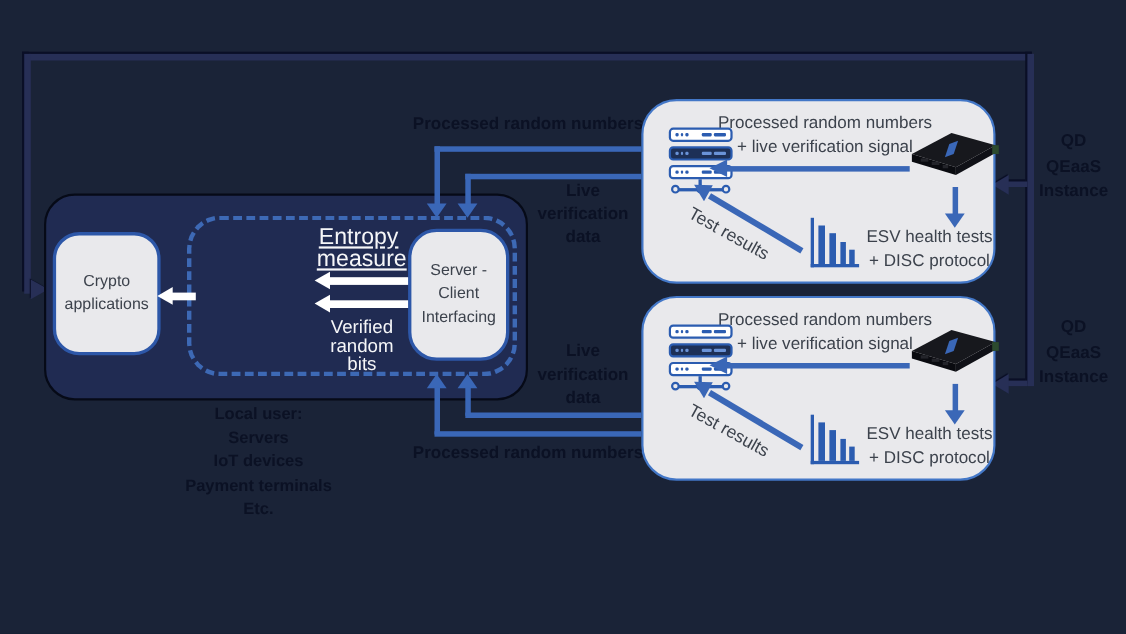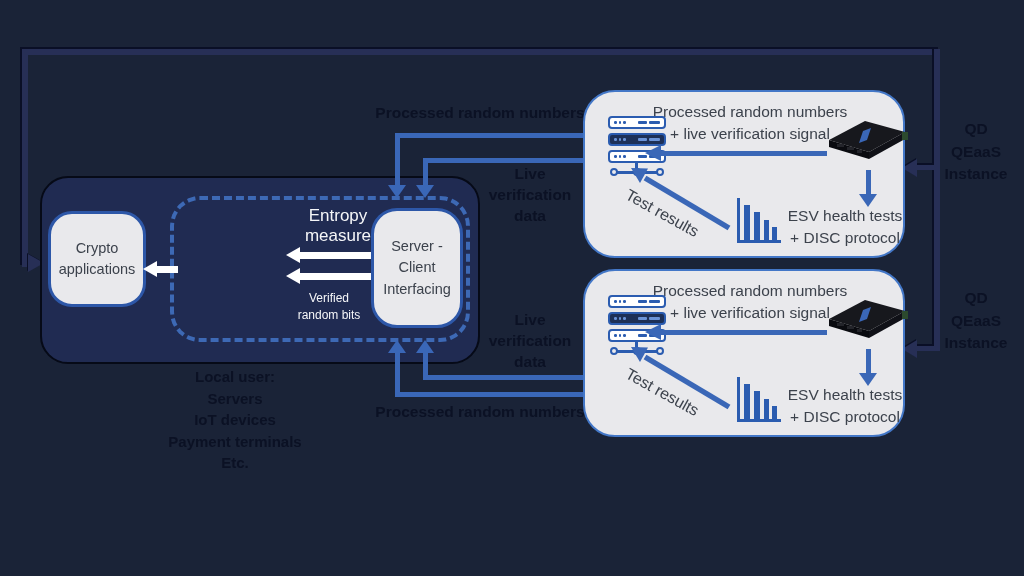--- a/index.html
+++ b/index.html
@@ -64,42 +64,42 @@
   <div class="dah-right" style="left:28px;top:254px;"></div>
   <div class="dark-seg" style="left:934px;top:49px;width:6px;height:302px;"></div>
   <div class="dark-seg" style="left:916px;top:165px;width:18px;height:5px;"></div>
   <div class="dah-left" style="left:902px;top:159px;"></div>
   <div class="dark-seg" style="left:916px;top:346px;width:18px;height:5px;"></div>
   <div class="dah-left" style="left:902px;top:340px;"></div>
 
   <div class="api-box"></div>
   <div class="dashed"></div>
 
-  <div class="wbox" style="left:48px;top:211px;width:98px;height:96px;border-radius:24px;font-size:14.5px;line-height:21px;justify-content:flex-end;">
+  <div class="wbox" style="left:48px;top:211px;width:98px;height:112px;border-radius:24px;font-size:14.5px;line-height:21px;justify-content:flex-end;">
     <span>Crypto applications</span>
   </div>
   <div class="wbox" style="left:371px;top:208px;width:92px;height:120px;border-radius:26px;font-size:14.5px;line-height:21.5px;">
     <span>Server - Client Interfacing</span>
   </div>
 
   <div class="warrow" style="left:143px;top:261px;width:35px;">
     <div class="shaft"></div>
       <div class="head"></div>
   </div>
   <div class="warrow" style="left:286px;top:247px;width:85px;">
     <div class="shaft"></div>
       <div class="head"></div>
   </div>
   <div class="warrow" style="left:286px;top:268px;width:85px;">
     <div class="shaft"></div>
       <div class="head"></div>
   </div>
 
-  <div class="t-white" style="left:300px;top:206px;width:76px;font-size:17px;line-height:20px;">Entropy measure</div>
-  <div class="t-white" style="left:296px;top:290px;width:66px;font-size:12px;line-height:16.5px;">Verified random bits</div>
+  <div class="t-white" style="left:288px;top:206px;width:76px;font-size:21px;line-height:20px;text-decoration:underline;">Entropy measure</div>
+  <div class="t-white" style="left:296px;top:290px;width:66px;font-size:17px;line-height:16.5px;">Verified random bits</div>
 
   <div class="t-dark" style="left:135px;top:366px;width:200px;font-size:15px;">
     <div class="lbl-line">Local user:</div>
     <div class="lbl-line">Servers</div>
     <div class="lbl-line">IoT devices</div>
     <div class="lbl-line">Payment terminals</div>
     <div class="lbl-line">Etc.</div>
   </div>
 
   <div class="blue-seg" style="left:395px;top:133px;width:188px;height:5px;"></div>

